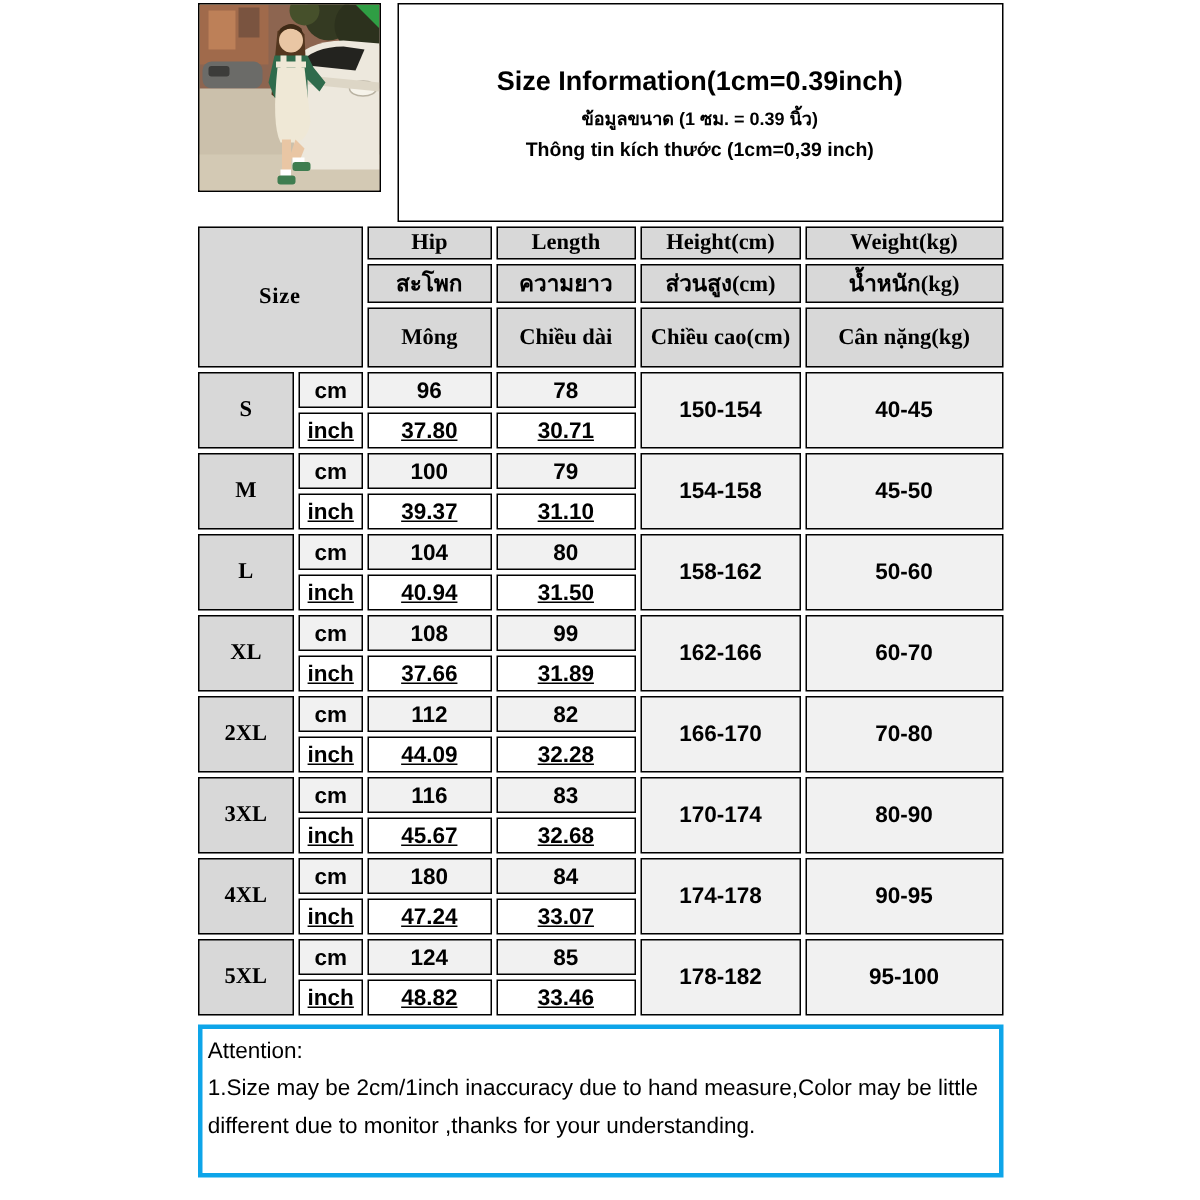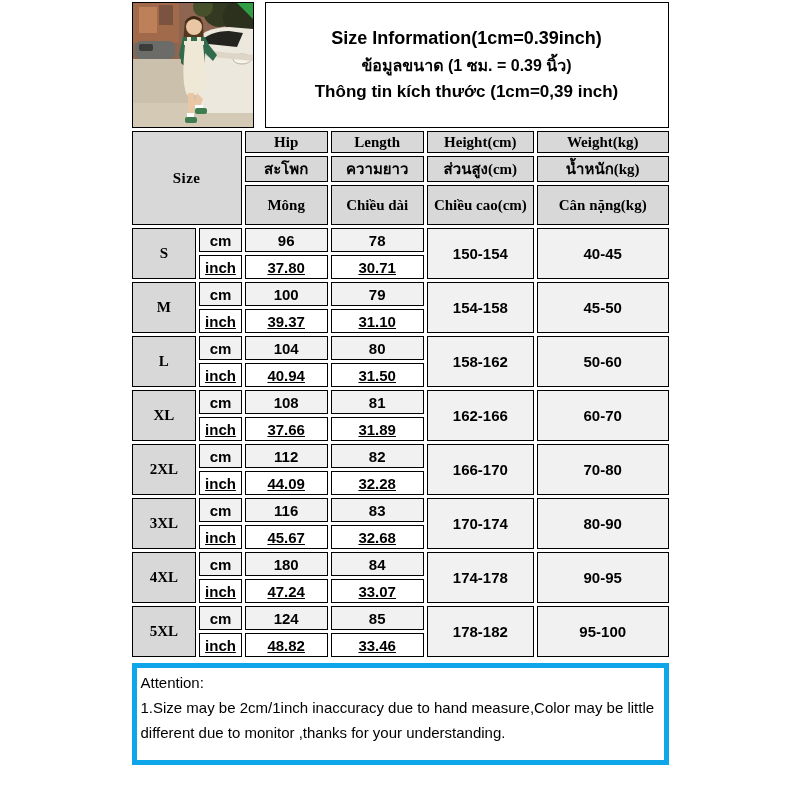--- a/index.html
+++ b/index.html
@@ -12,21 +12,21 @@
   }
   .content {
     width: 537px;
     margin: 2px auto 0 auto;
   }
 
   
   .top-row {
     display: flex;
     gap: 11px;
-    height: 126px;
+    height: 146px;
   }
   .photo-cell {
     width: 122px; height: 126px;
     border: 1px solid #000;
     background: #cbc0ab;
     flex: none;
     overflow: hidden;
   }
   .photo-cell svg { display: block; }
   .title-cell {
@@ -34,22 +34,22 @@
     border: 1px solid #000;
     background: #fff;
     display: flex;
     flex-direction: column;
     align-items: center;
     justify-content: center;
     gap: 4px;
     text-align: center;
   }
   .title-en  { font-size: 18px; font-weight: bold; }
-  .title-th  { font-size: 16px; font-weight: bold; }
-  .title-vi  { font-size: 17px; font-weight: bold; }
+  .title-th  { font-size: 12px; font-weight: bold; }
+  .title-vi  { font-size: 13px; font-weight: bold; }
 
   
   table.size-table {
     border-collapse: separate;
     border-spacing: 3px;
     table-layout: fixed;
     width: 543px;
     margin: 0 -3px;
   }
   .size-table td {
@@ -68,21 +68,21 @@
   .size-big { font-size: 28px; letter-spacing: 0.5px; }
   .hdr-row-en td  { height: 22px; }
   .hdr-row-th td  { height: 25px; }
   .hdr-row-vi td  { height: 40px; }
   .size-table tbody td { height: 24px; }
   .size-label { font-size: 16px; }
 
   
   .attention-box {
     margin-top: 3px;
-    border: 5px solid #0ea5e9;
+    border: 3px solid #0ea5e9;
     width: 537px;
     height: 102px;
     padding: 2px 6px 0 4px;
     font-size: 15px;
     line-height: 25px;
     background: #fff;
   }
 </style>
 </head>
 <body>
@@ -210,21 +210,21 @@
         </tr>
         <tr>
           <td class="c-white">inch</td>
           <td class="c-white">40.94</td>
           <td class="c-white">31.50</td>
         </tr>
         <tr>
           <td class="c-gray size-label" rowspan="2">XL</td>
           <td class="c-light">cm</td>
           <td class="c-light">108</td>
-          <td class="c-light">81</td>
+          <td class="c-light">99</td>
           <td class="c-light" rowspan="2">162-166</td>
           <td class="c-light" rowspan="2">60-70</td>
         </tr>
         <tr>
           <td class="c-white">inch</td>
           <td class="c-white">37.66</td>
           <td class="c-white">31.89</td>
         </tr>
         <tr>
           <td class="c-gray size-label" rowspan="2">2XL</td>

